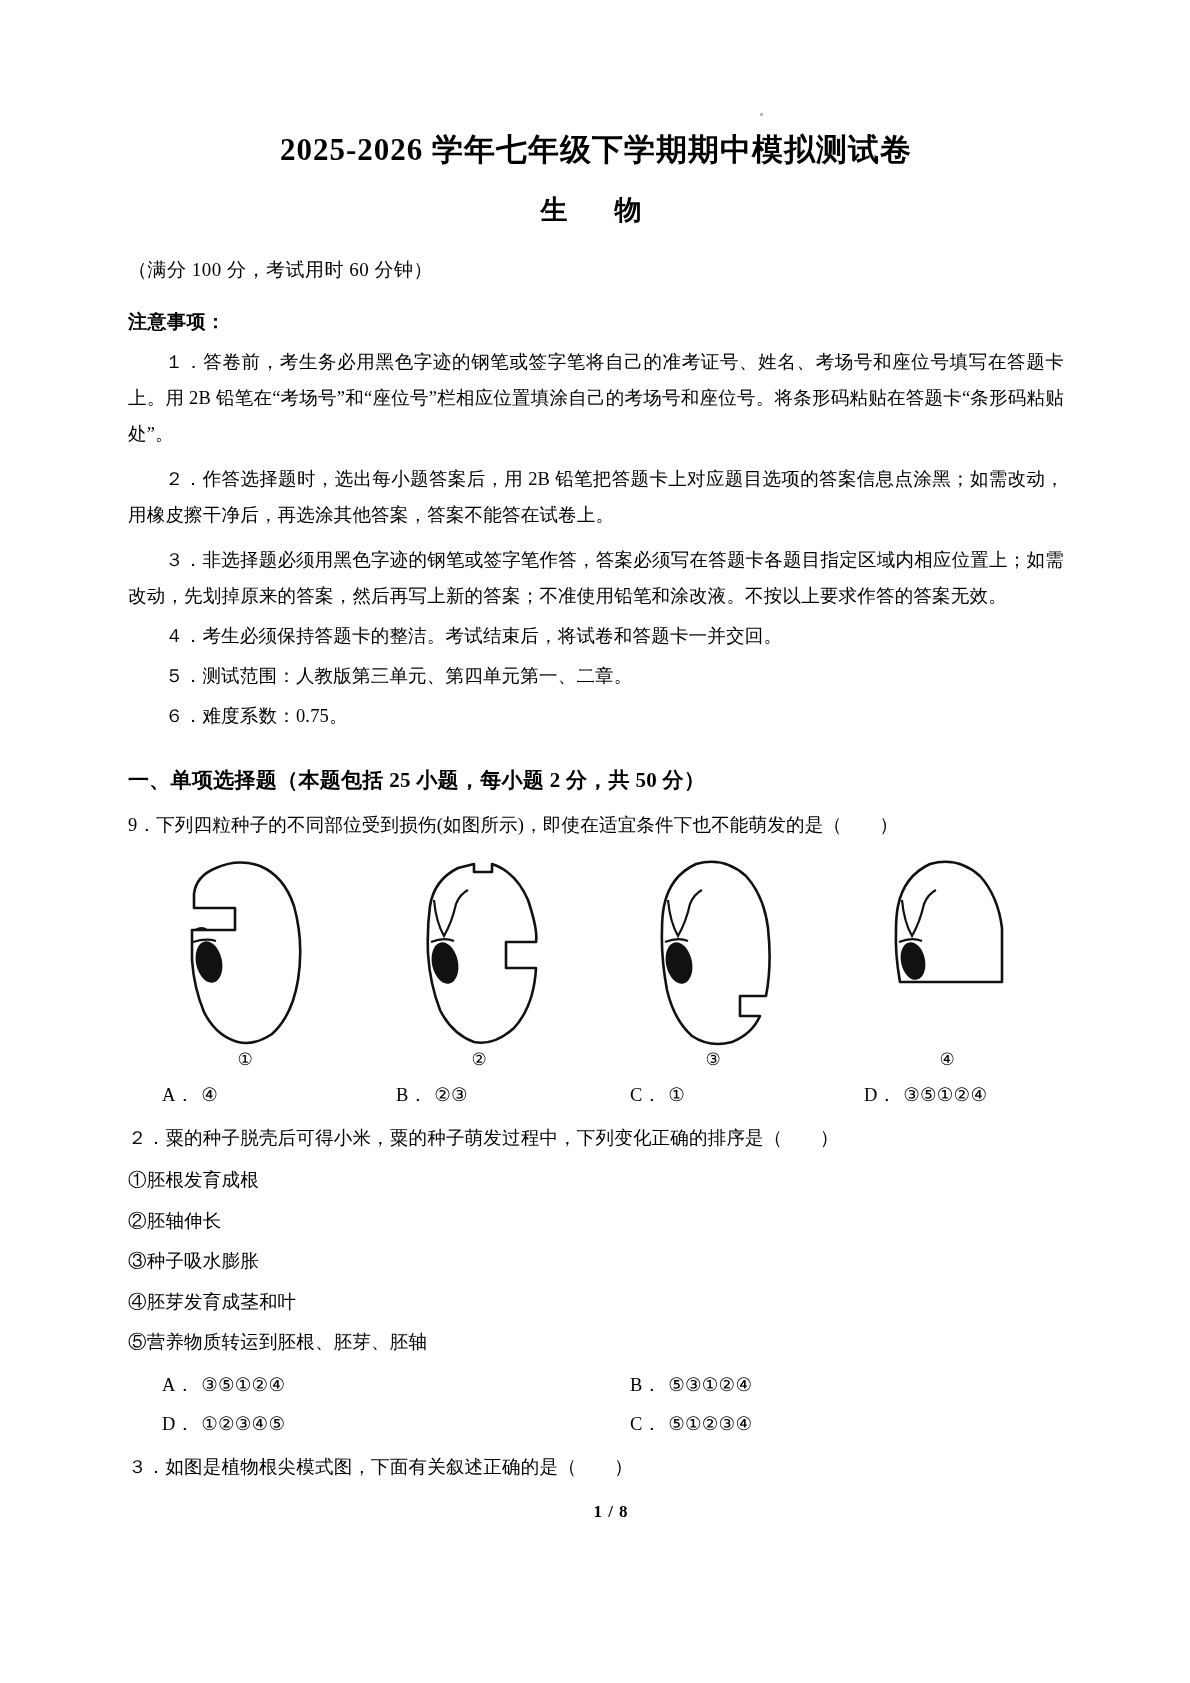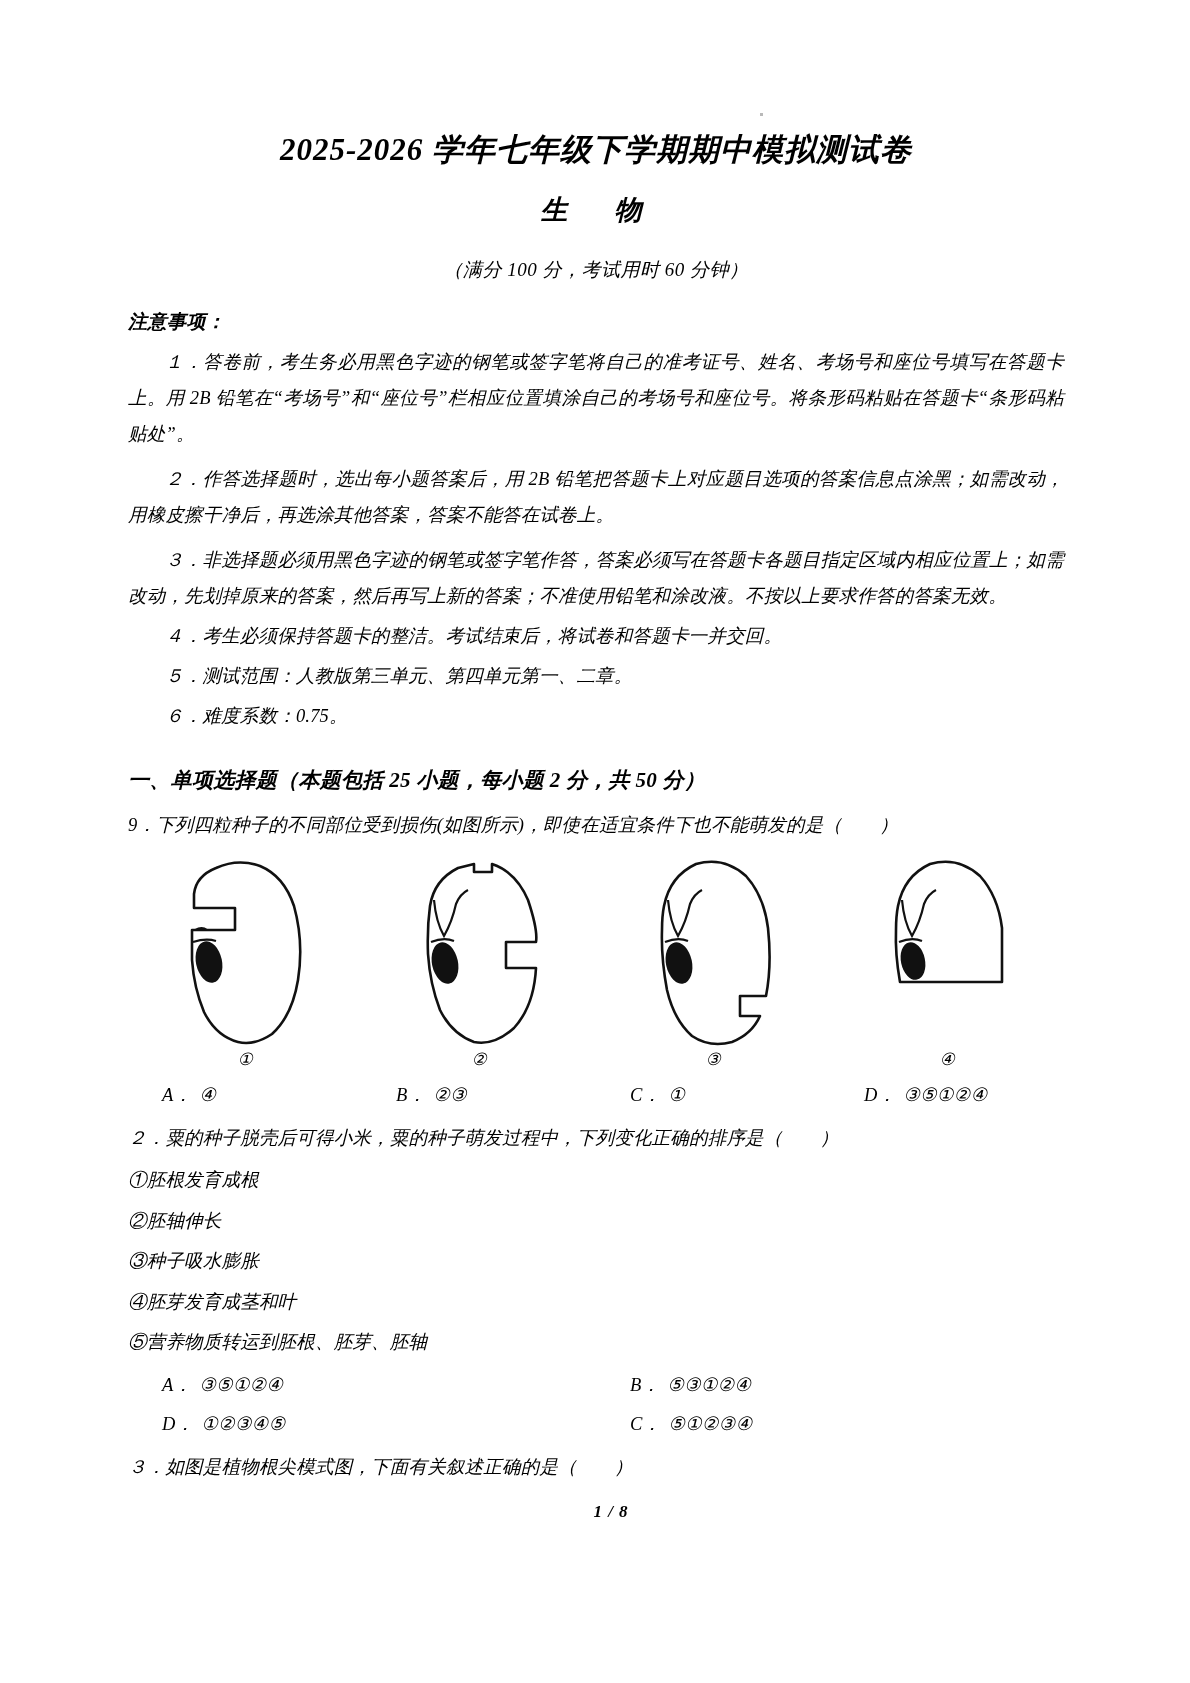--- a/index.html
+++ b/index.html
@@ -14,21 +14,20 @@
     color: #000000;
     position: relative;
     overflow: hidden;
   }
   .page {
     position: relative;
     width: 1190px;
     height: 1683px;
     padding: 0;
     box-sizing: border-box;
-    font-style: italic;
   }
   .content {
     position: absolute;
     left: 128px;
     top: 0;
     width: 936px;
   }
 
   
   .doc-title {
@@ -42,21 +41,21 @@
   }
   .doc-subject {
     text-align: center;
     font-size: 27px;
     font-weight: bold;
     letter-spacing: 10px;
     margin-top: 24px;
     line-height: 1.25;
   }
   .doc-meta {
-    text-align: center;
+    text-align: left;
     font-size: 19px;
     margin-top: 29px;
     letter-spacing: 0.5px;
   }
 
   
   .notice-title {
     font-size: 19px;
     font-weight: bold;
     margin-top: 26px;

